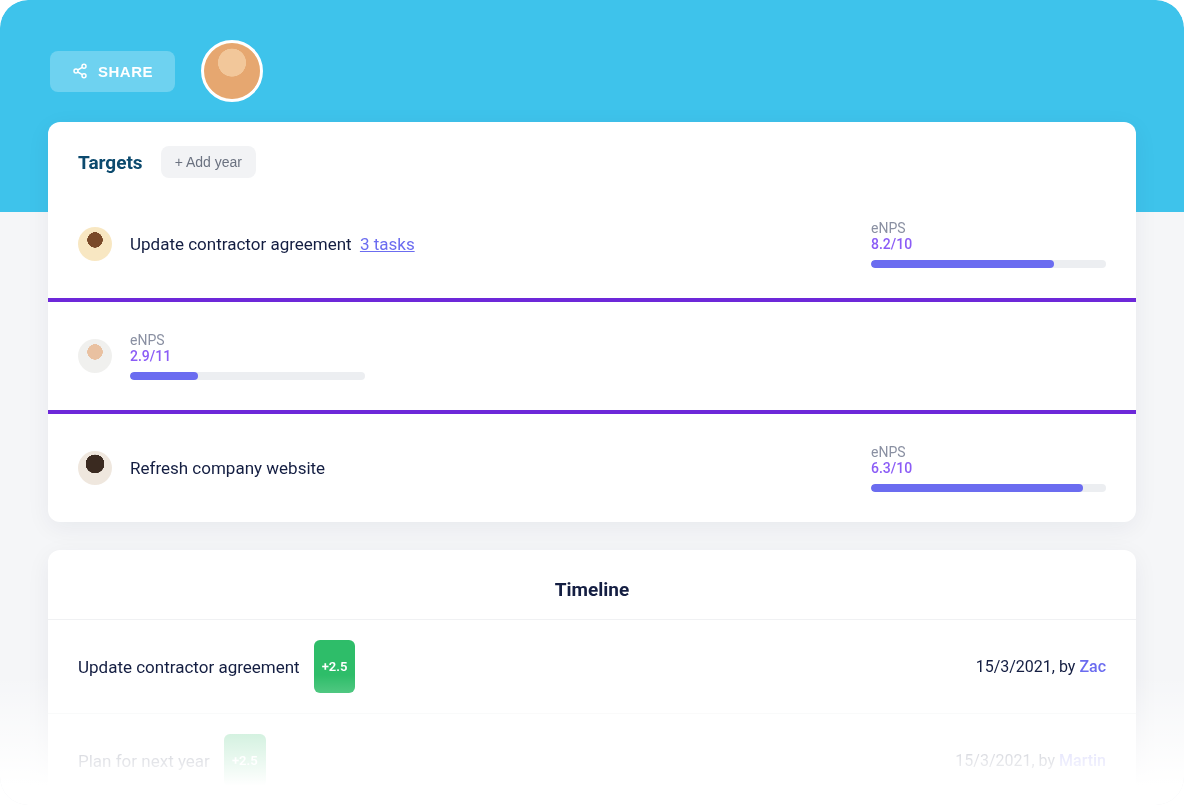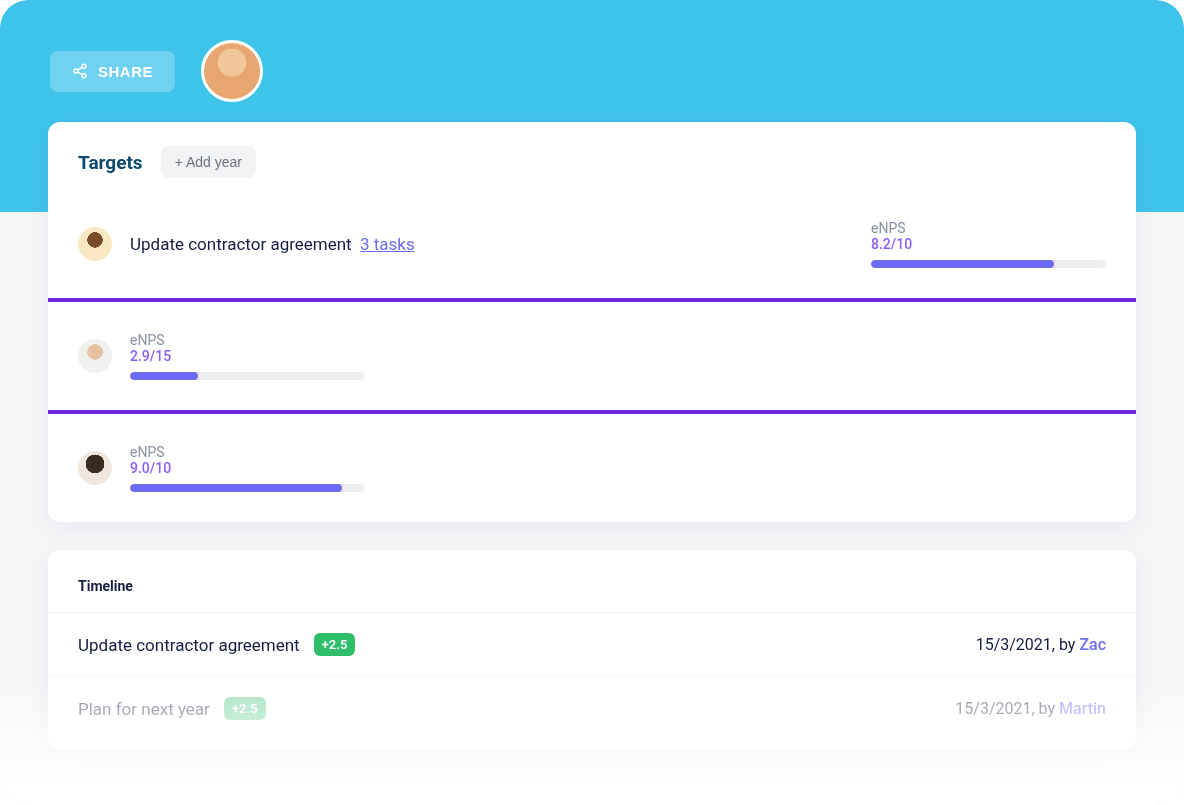--- a/index.html
+++ b/index.html
@@ -108,33 +108,33 @@
   .metric-bar { width: 100%; height: 8px; background: #eceef1; border-radius: 4px; overflow: hidden; }
   .metric-fill { height: 100%; background: #6b6cf0; border-radius: 4px; }
 
   .timeline-card {
     background: #fff;
     border-radius: 12px;
     margin: 28px 48px 0 48px;
     box-shadow: 0 6px 24px rgba(20,30,66,0.06);
     padding-bottom: 10px;
   }
-  .timeline-header { padding: 28px 30px 18px 30px; font-size: 14px; font-weight: 700; color: #141e42; }
+  .timeline-header { padding: 28px 30px 18px 30px; font-size: 19px; font-weight: 700; color: #141e42; text-align: center; }
   .timeline-row {
     display: flex; align-items: center; justify-content: space-between;
     padding: 20px 30px;
     border-top: 1px solid #f0f1f3;
   }
   .timeline-left { display: flex; align-items: center; gap: 14px; font-size: 17px; color: #141e42; }
   .badge {
     background: #2ebd69;
     color: #fff;
     font-size: 13px;
     font-weight: 600;
-    padding: 4px 8px;
+    padding: 19px 8px;
     border-radius: 6px;
   }
   .timeline-right { font-size: 16px; color: #141e42; margin-left: 28px; }
   .by-name { color: #6b6cf0; font-weight: 500; }
 
   .fade-bottom {
     position: absolute;
     left: 0; right: 0; bottom: 0;
     height: 130px;
     background: linear-gradient(180deg, rgba(255,255,255,0) 0%, rgba(255,255,255,1) 85%);
@@ -188,34 +188,37 @@
             <div class="metric-fill" id="bar0" style="width: 78%;"></div>
           </div>
       </div>
     </div>
 
     <div class="target-row">
       <div class="avatar-sm av2"></div>
       <div class="metric-block">
         <div class="metric-label-row">
           <span>eNPS</span>
-          <span class="val">2.9/15</span>
+          <span class="val">2.9/11</span>
         </div>
         <div class="metric-bar">
             <div class="metric-fill" id="bar1" style="width: 29%;"></div>
           </div>
       </div>
     </div>
 
     <div class="target-row">
       <div class="avatar-sm av3"></div>
+      <div class="target-text">
+        <span>Refresh company website</span>
+      </div>
       <div class="metric-block">
         <div class="metric-label-row">
           <span>eNPS</span>
-          <span class="val">9.0/10</span>
+          <span class="val">6.3/10</span>
         </div>
         <div class="metric-bar">
             <div class="metric-fill" id="bar2" style="width: 90%;"></div>
           </div>
       </div>
     </div>
   </div>
 
   <div class="timeline-card">
     <div class="timeline-header">Timeline</div>

